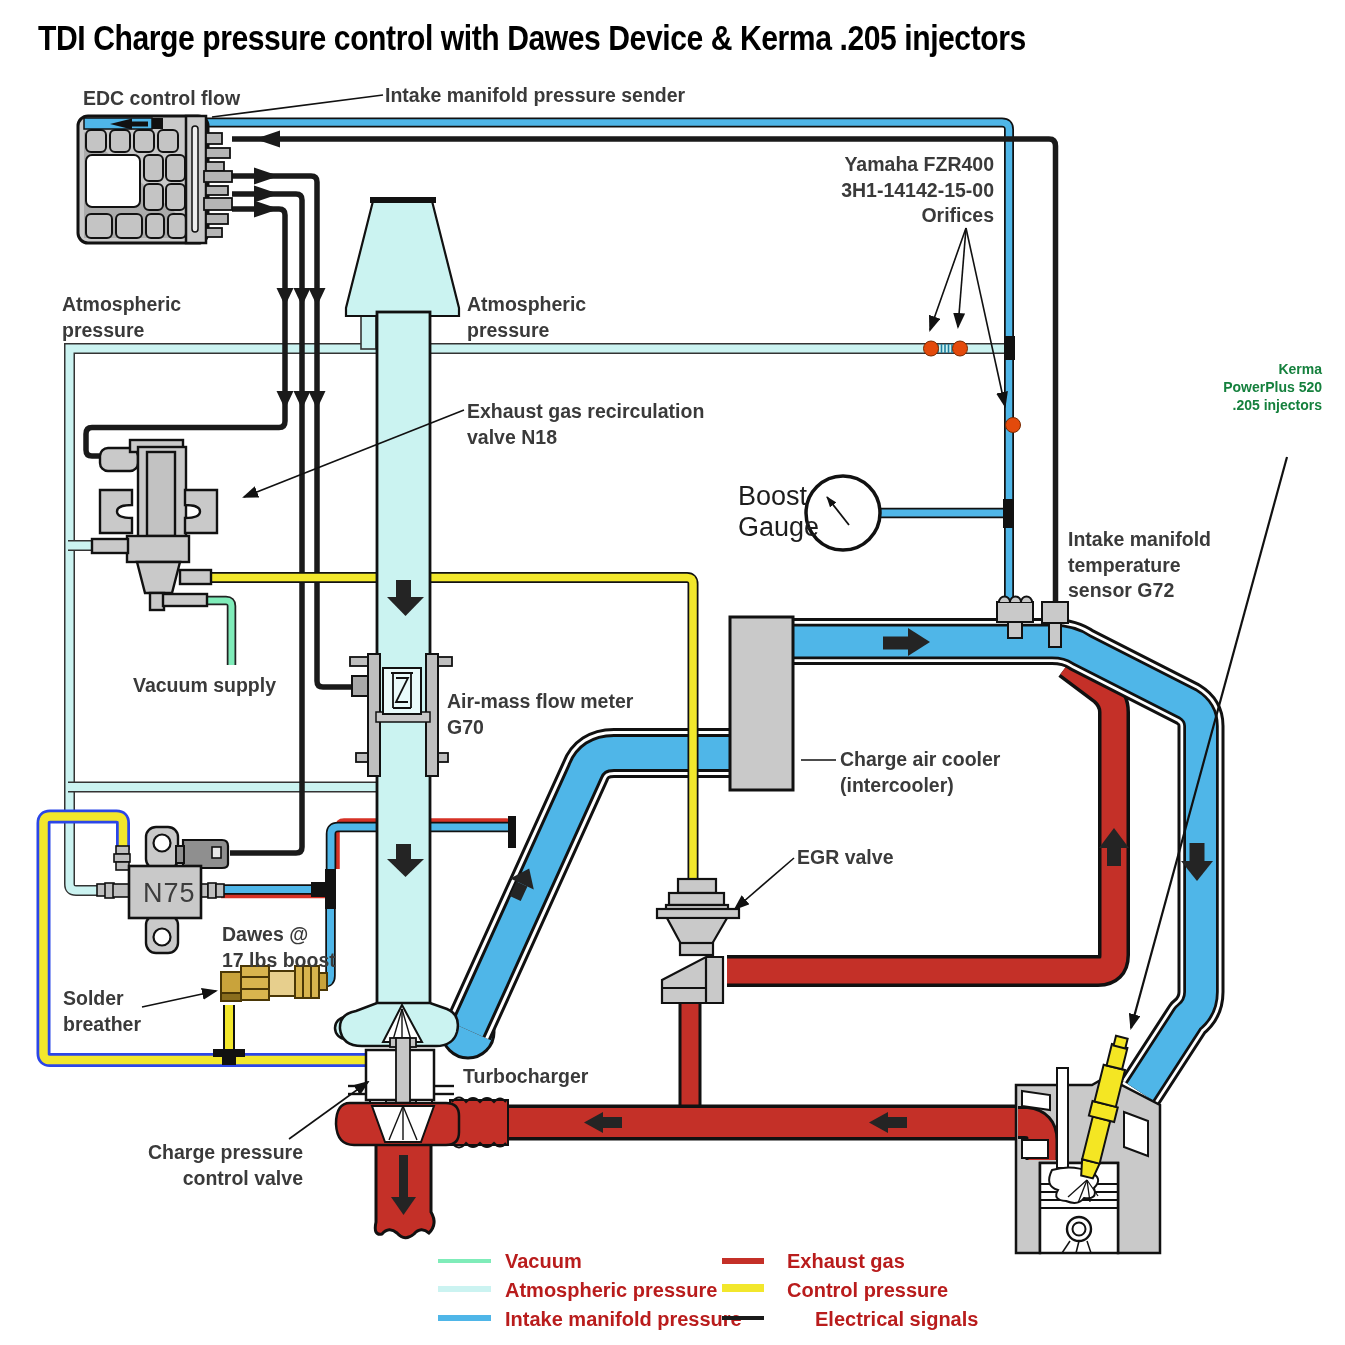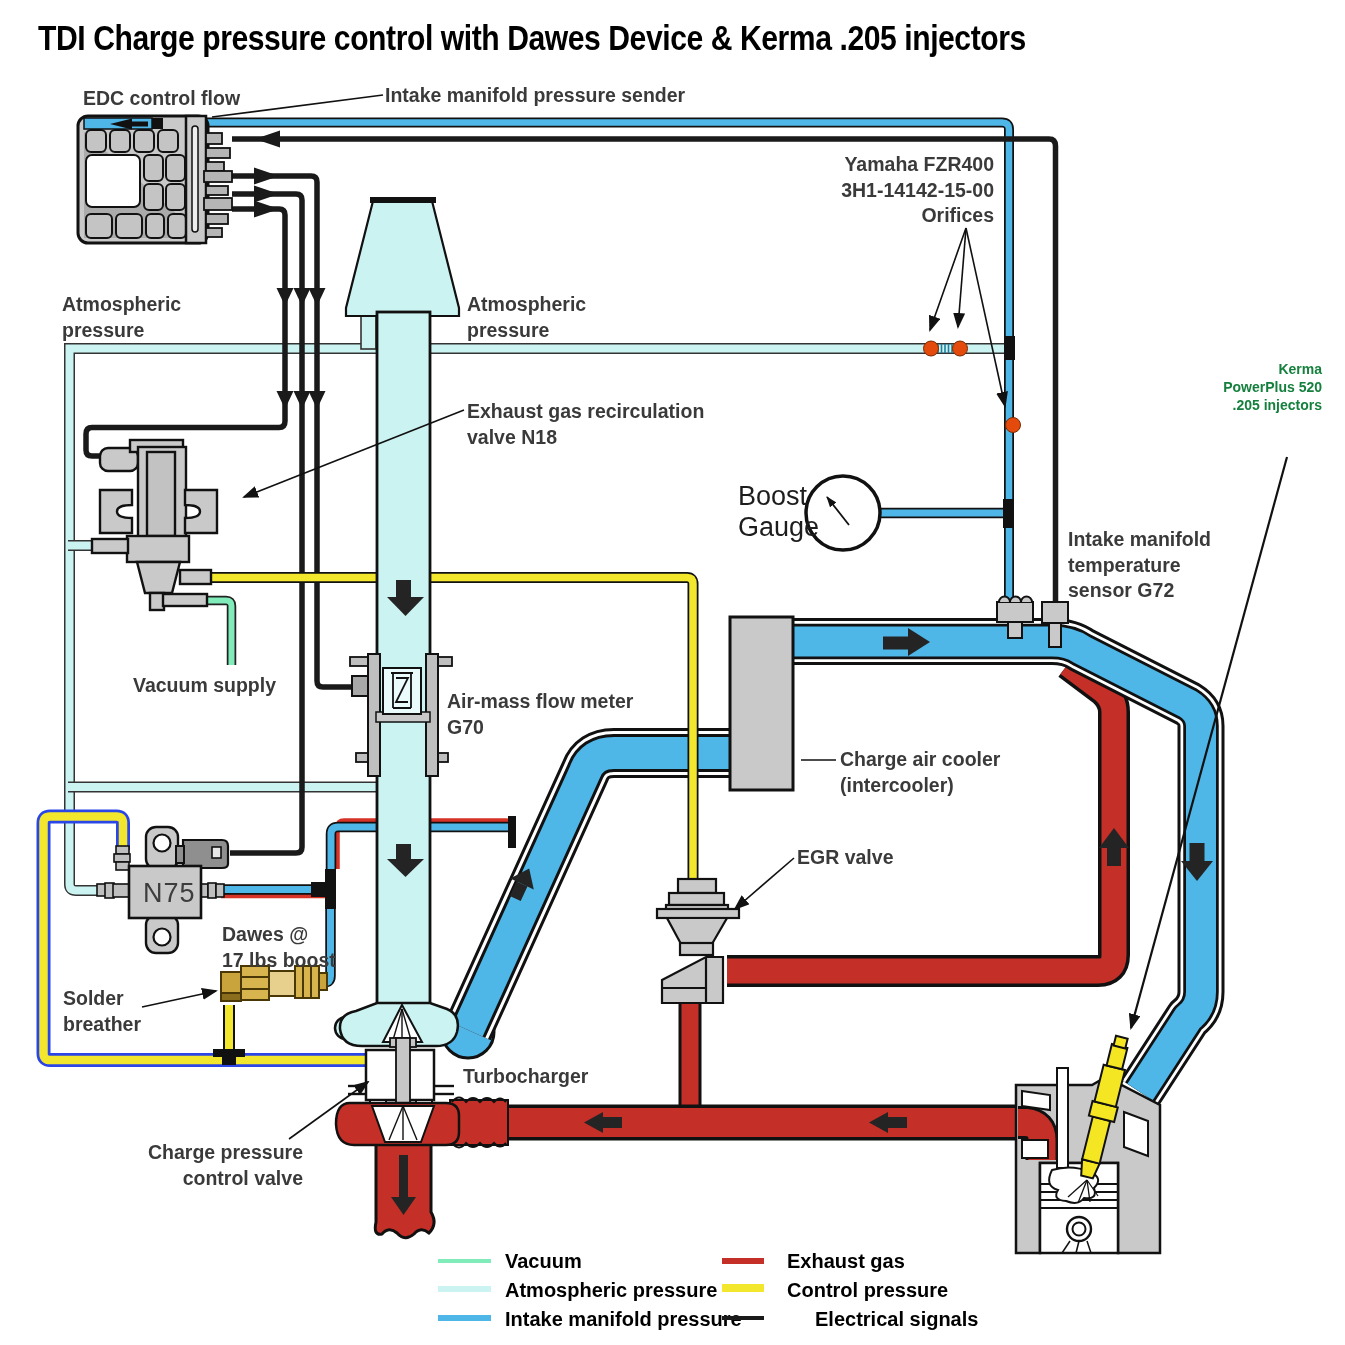--- a/index.html
+++ b/index.html
@@ -5,21 +5,21 @@
   html,body{margin:0;padding:0;}
   body{width:1345px;height:1345px;position:relative;background:#fff;font-family:"Liberation Sans",sans-serif;overflow:hidden;}
   svg{position:absolute;left:0;top:0;}
   .lbl{position:absolute;font-weight:bold;color:#3a3a3a;font-size:19.5px;line-height:1.32;white-space:pre-line;}
   .title{position:absolute;left:38px;top:18px;font-weight:bold;color:#000;font-size:35px;white-space:nowrap;transform:scaleX(.86);transform-origin:left top;letter-spacing:-.5px;}
   .rt{text-align:right;}
   .boost{font-weight:400;color:#1d1d1d;font-size:27px;line-height:1.15;margin-left:16px;}
   .kerma{font-size:14px;line-height:1.28;color:#15803d;}
   .n75txt{position:absolute;font-size:27px;color:#3d3d3d;font-weight:400;letter-spacing:1px;}
   .leg-sw{position:absolute;}
-  .leg-lb{position:absolute;font-weight:bold;color:#000000;font-size:20px;white-space:nowrap;}
+  .leg-lb{position:absolute;font-weight:bold;color:#b91c1c;font-size:20px;white-space:nowrap;}
 </style>
 </head>
 <body>
 
 <svg width="1345" height="1345" viewBox="0 0 1345 1345">
 <defs>
   <marker id="arr" markerUnits="userSpaceOnUse" markerWidth="16" markerHeight="12" refX="14" refY="6" orient="auto">
         <path d="M0,0 L16,6 L0,12 Z" fill="#111"></path>
       </marker>
   <marker id="arrS" markerUnits="userSpaceOnUse" markerWidth="11" markerHeight="8" refX="10" refY="4" orient="auto">

